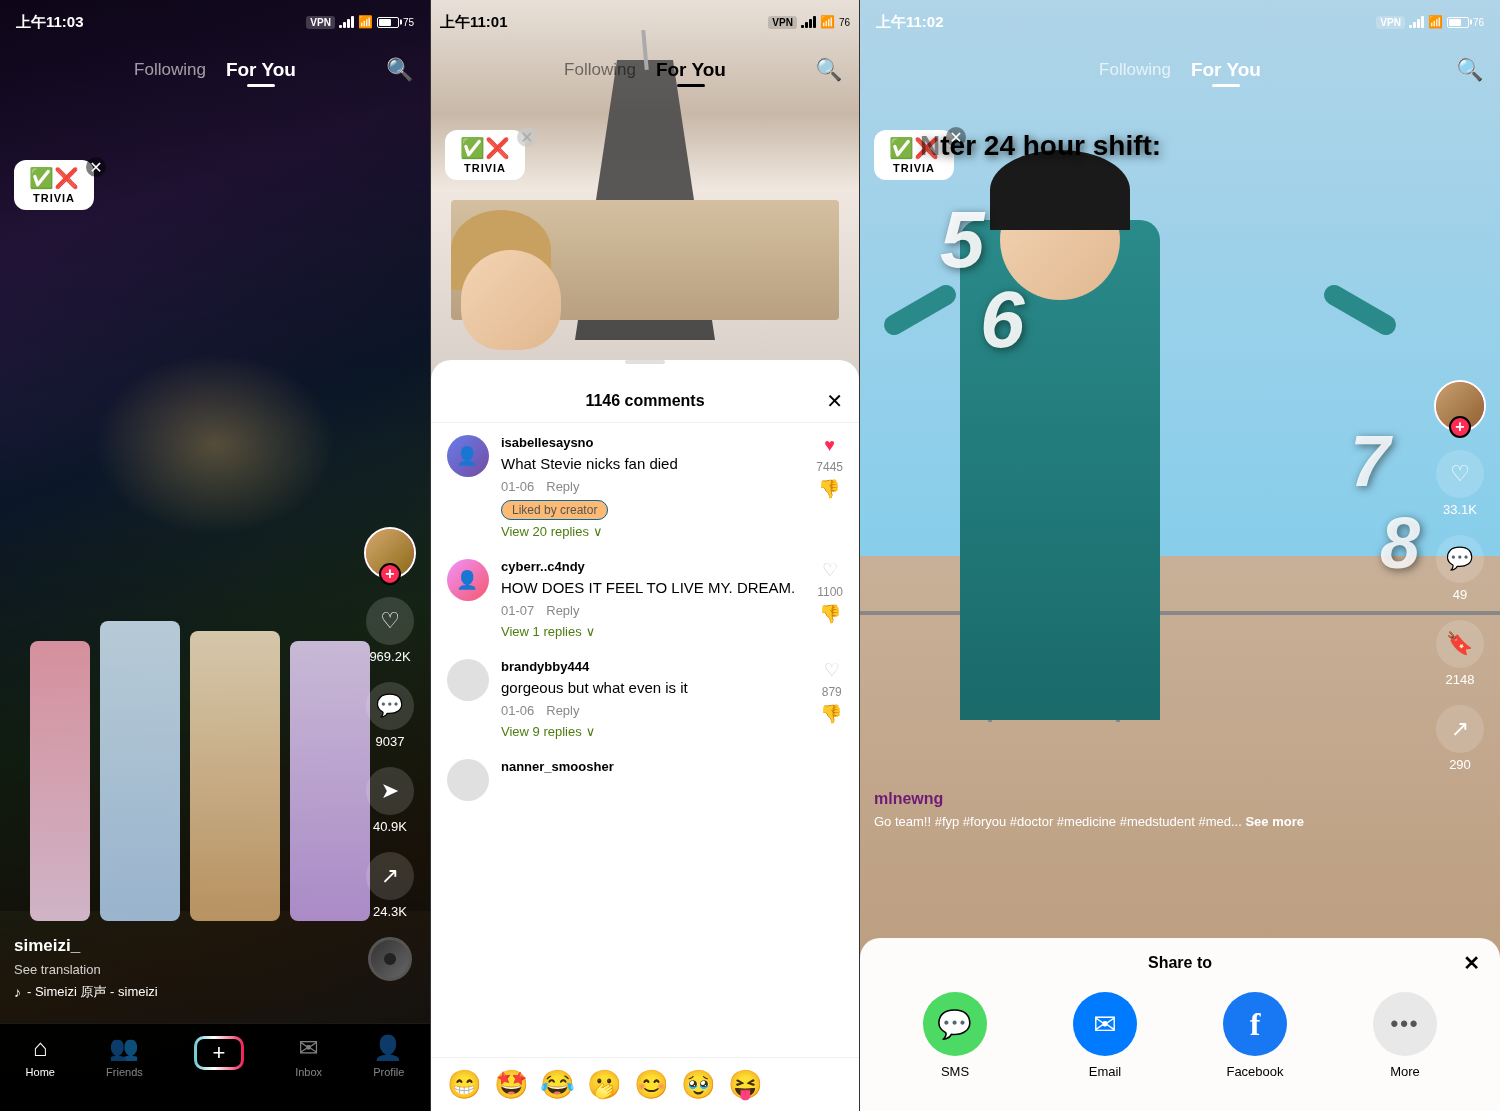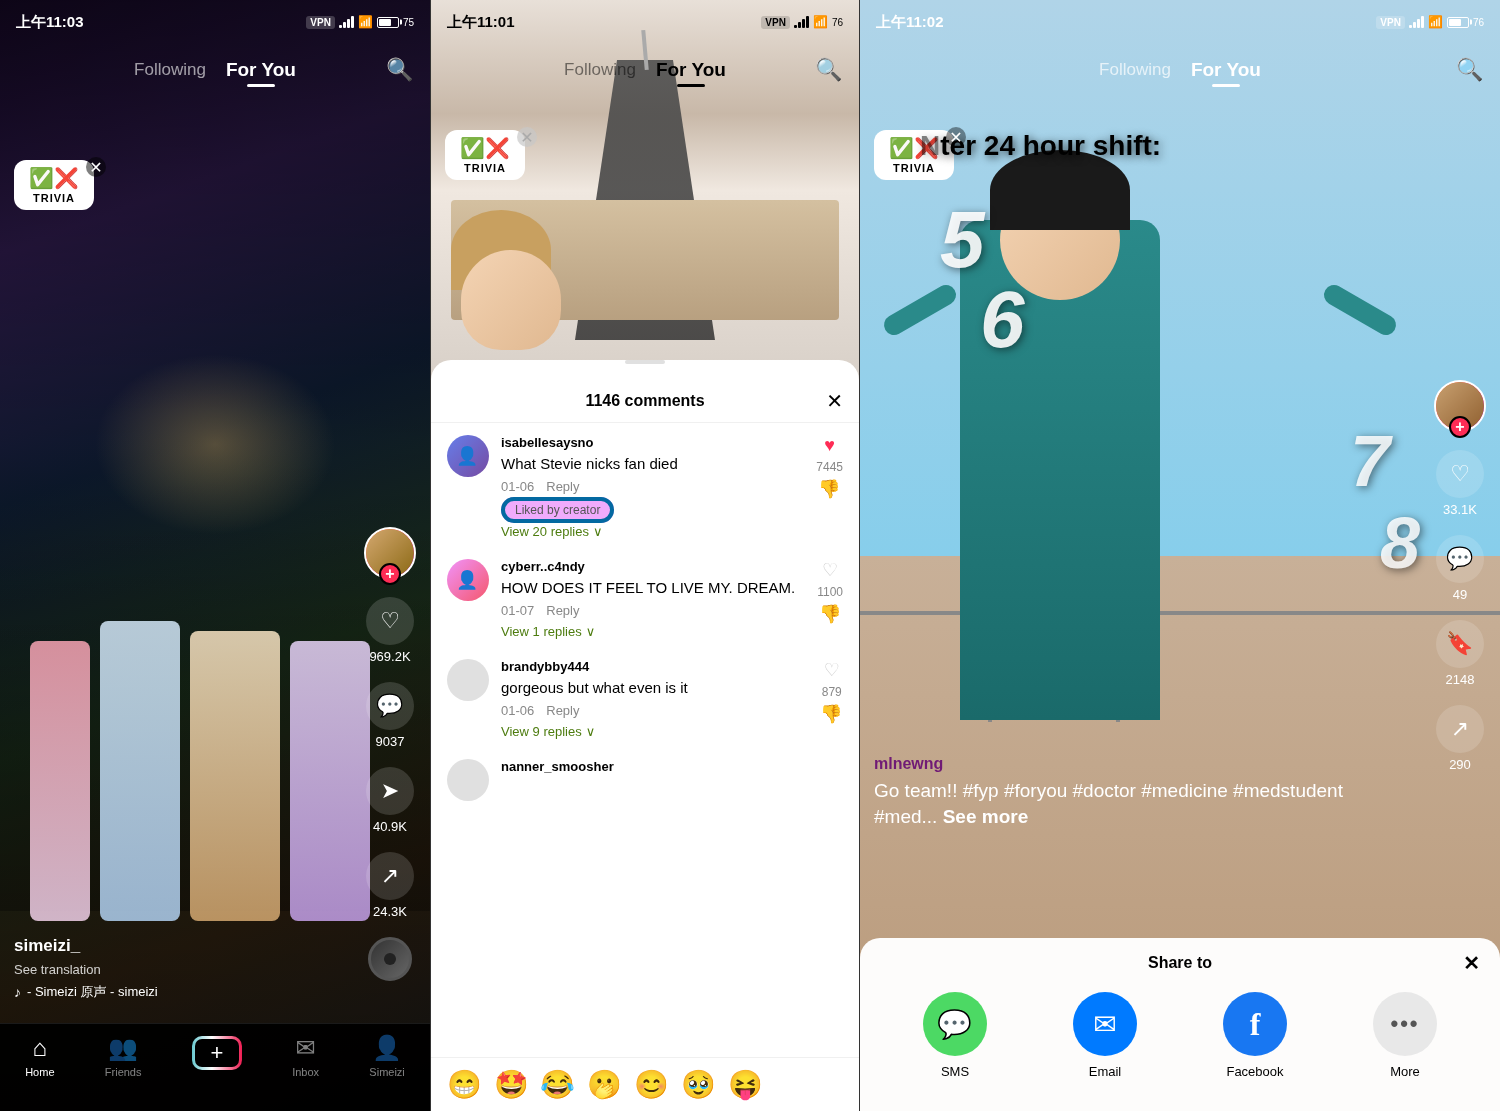--- a/index.html
+++ b/index.html
@@ -436,22 +436,22 @@
     .comment-meta {
       display: flex;
       align-items: center;
       gap: 12px;
       font-size: 13px;
       color: #888;
     }
     .comment-date { color: #888; }
     .comment-reply { color: #888; font-weight: 500; }
     .liked-badge {
-      background: #f0abfc;
-      border: 4px solid #0369a1;
+      background: #fdba74;
+      border: 1px solid #0369a1;
       border-radius: 20px;
       padding: 2px 10px;
       font-size: 12px;
       color: #555;
     }
 
     .comment-actions {
       display: flex;
       flex-direction: column;
       align-items: center;
@@ -535,21 +535,21 @@
     }
     .video-top-status {
       position: absolute;
       top: 0;
       left: 0;
       right: 0;
       height: 44px;
       display: flex;
       align-items: center;
       justify-content: space-between;
-      padding: 0 16px;
+      padding: 0 9px;
       z-index: 10;
       gap: 25px;
     }
     .video-top-status .time {
       color: #000;
       font-size: 15px;
       font-weight: 600;
     }
     .video-top-status .icons {
       display: flex;
@@ -841,21 +841,21 @@
       z-index: 10;
     }
     .video-info3 .username3 {
       color: #701a75;
       font-size: 16px;
       font-weight: 700;
       margin-bottom: 5px;
     }
     .video-info3 .caption3 {
       color: #fff;
-      font-size: 19px;
+      font-size: 13px;
       line-height: 1.4;
     }
     .video-info3 .see-more3 {
       color: #fff;
       font-weight: 700;
     }
 
     
     .vpn-badge {
       background: rgba(255,255,255,0.2);
@@ -1035,21 +1035,21 @@
         <div class="nav-plus-btn">
           <span>+</span>
         </div>
       </div>
       <div class="nav-item inactive">
         <span class="nav-icon">✉</span>
         <span class="nav-label">Inbox</span>
       </div>
       <div class="nav-item inactive">
         <span class="nav-icon">👤</span>
-        <span class="nav-label">Simeizi</span>
+        <span class="nav-label">Profile</span>
       </div>
     </div>
   </div>
 
   <div class="screen2">
 
     <div class="video-top-area">
       <div class="bg-video2"></div>
 
       <div style="position:absolute;top:60px;left:50%;transform:translateX(-50%);width:140px;height:280px;background:linear-gradient(180deg,rgba(80,80,80,0.9),rgba(40,40,40,0.8));border-radius:4px 4px 0 0;z-index:3;clip-path:polygon(30% 0%,70% 0%,100% 100%,0% 100%);"></div>

